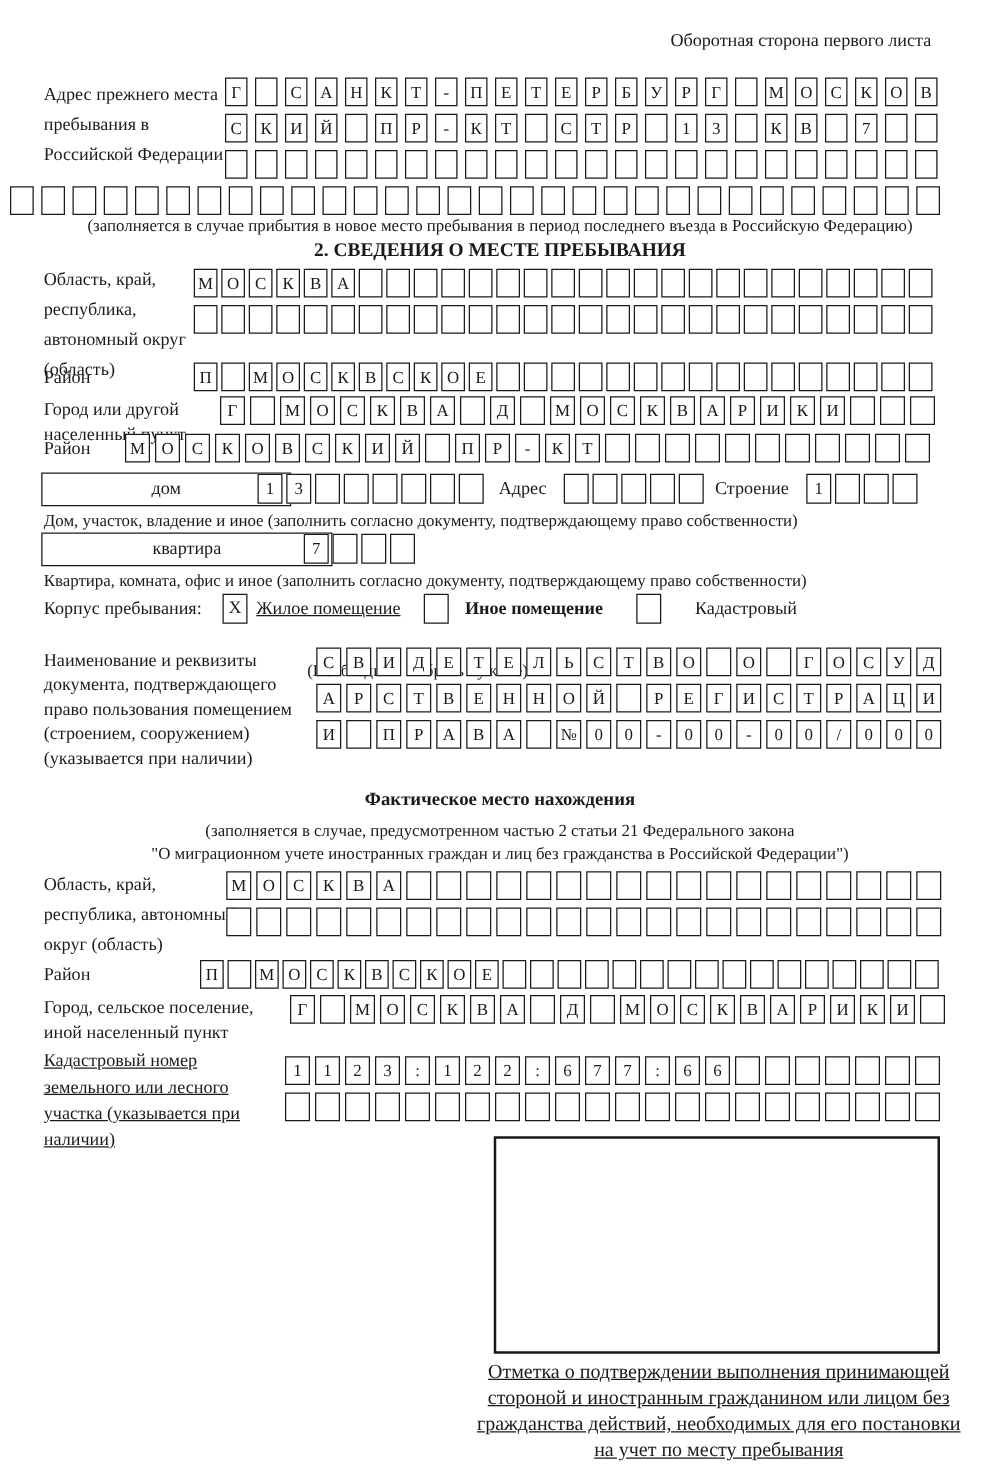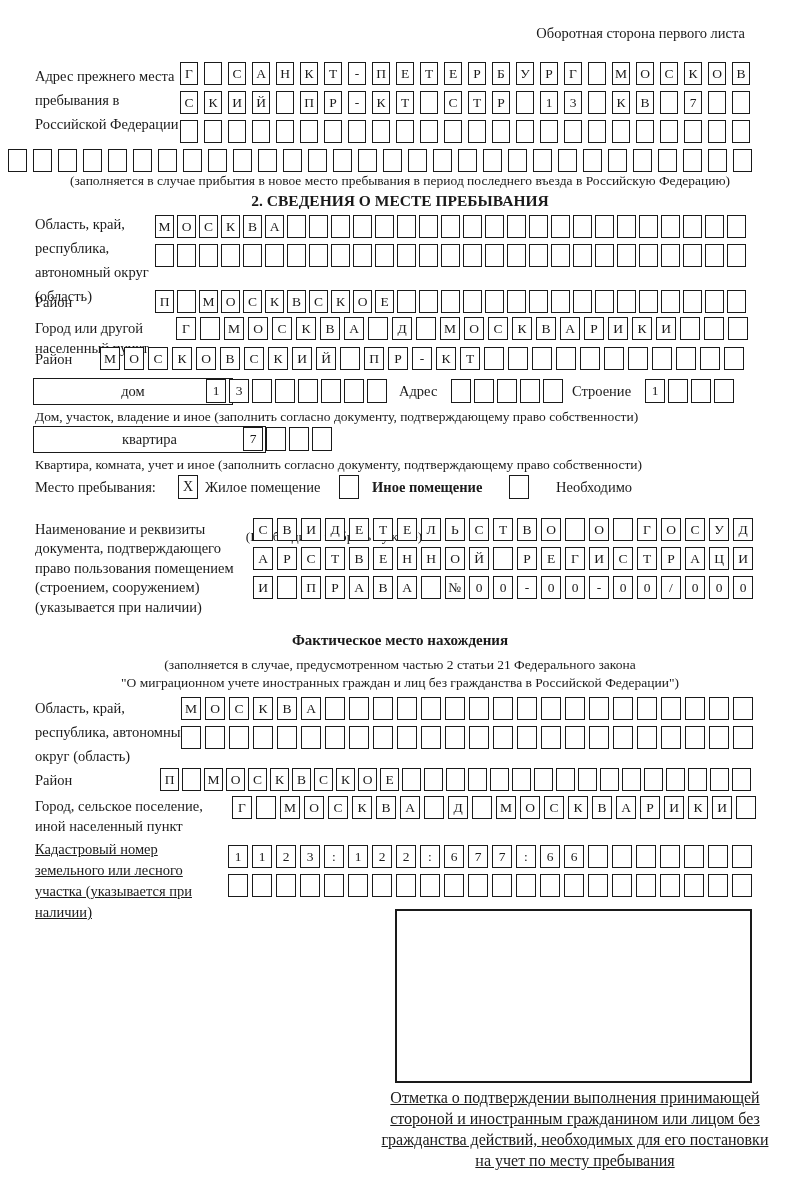--- a/index.html
+++ b/index.html
@@ -338,29 +338,29 @@
     </div>
   <div class="abs caption" style="left:35px;top:409px;width:760px;">Дом, участок, владение и иное (заполнить согласно документу, подтверждающему право собственности)</div>
 
   <div class="abs widebox" style="left:33px;top:426px;width:233px;">квартира</div>
   <div class="cellrow cd" style="left:243px;top:427px;">
       <span class="cell">7</span>
       <span class="cell"></span>
       <span class="cell"></span>
       <span class="cell"></span>
     </div>
-  <div class="abs caption" style="left:35px;top:457px;width:760px;">Квартира, комната, учет и иное (заполнить согласно документу, подтверждающему право собственности)</div>
-
-  <div class="abs lbl" style="left:35px;top:478px;">Место пребывания:</div>
+  <div class="abs caption" style="left:35px;top:457px;width:760px;">Квартира, комната, офис и иное (заполнить согласно документу, подтверждающему право собственности)</div>
+
+  <div class="abs lbl" style="left:35px;top:478px;">Корпус пребывания:</div>
   <div class="abs chk" style="left:178px;top:475px;">X</div>
-  <div class="abs lbl" style="left:205px;top:478px;">Жилое помещение</div>
+  <div class="abs lbl" style="left:205px;top:478px;text-decoration:underline;">Жилое помещение</div>
   <div class="abs chk" style="left:339px;top:475px;"></div>
   <div class="abs lbl" style="left:372px;top:478px;font-weight:bold;">Иное помещение</div>
   <div class="abs chk" style="left:509px;top:475px;"></div>
-  <div class="abs lbl" style="left:556px;top:478px;">Необходимо</div>
+  <div class="abs lbl" style="left:556px;top:478px;">Кадастровый</div>
   <div class="abs caption center" style="left:184px;top:529px;width:300px;">(Необходимо выбрать нужное)</div>
 
   <div class="abs lbl" style="left:35px;top:520px;width:215px;line-height:19.4px;">Наименование и реквизиты документа, подтверждающего право пользования помещением (строением, сооружением) (указывается при наличии)</div>
   <div class="cellrow cc" style="left:253px;top:518px;">
       <span class="cell">С</span>
       <span class="cell">В</span>
       <span class="cell">И</span>
       <span class="cell">Д</span>
       <span class="cell">Е</span>
       <span class="cell">Т</span>

